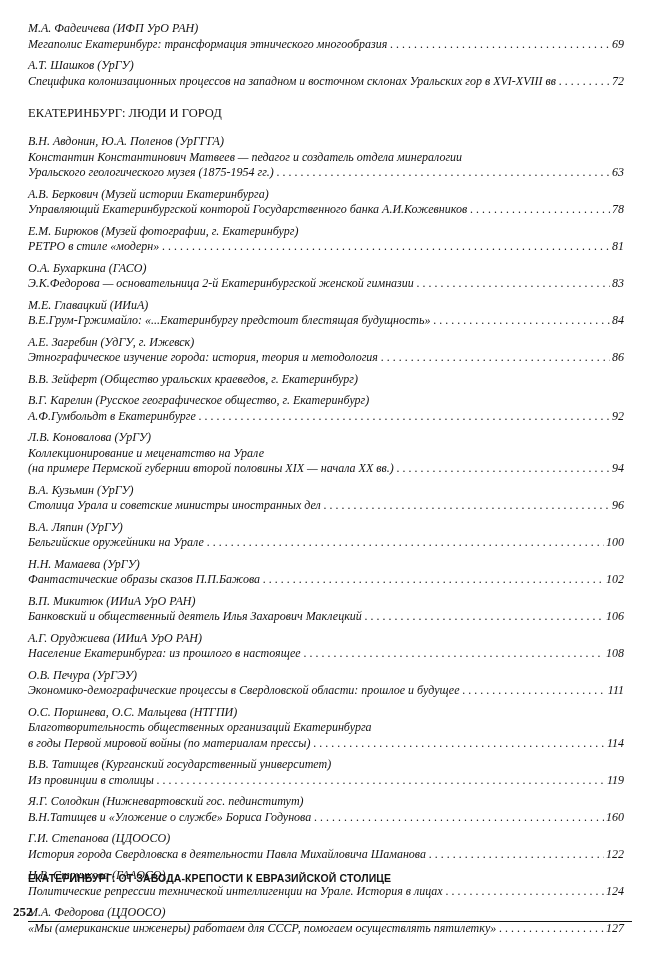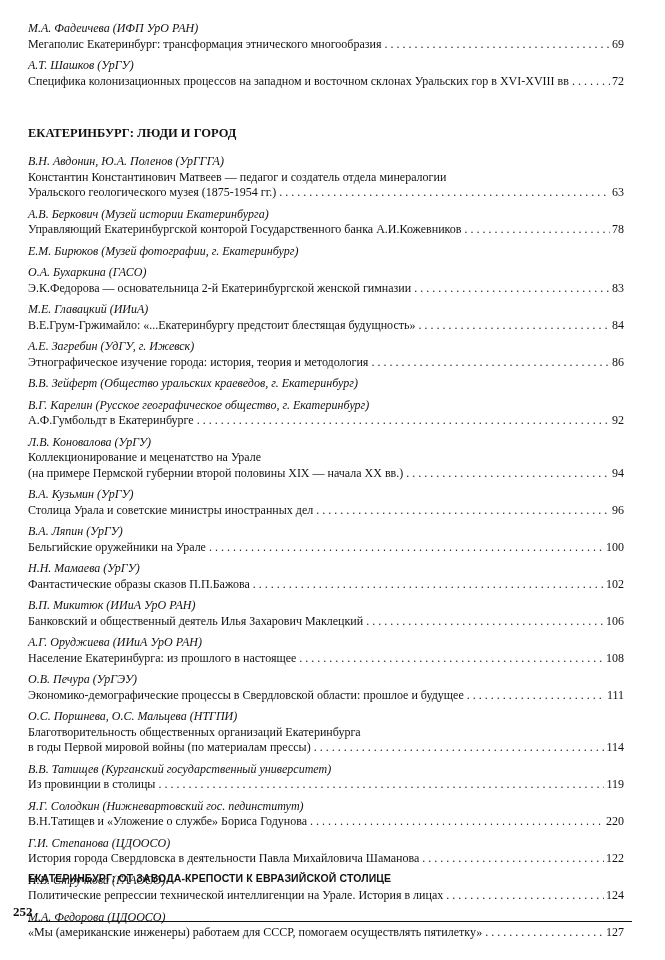--- a/index.html
+++ b/index.html
@@ -3,26 +3,26 @@
 <meta charset="utf-8">
 <style>
   html, body { margin: 0; padding: 0; background: #ffffff; }
   body {
     width: 665px; height: 960px; overflow: hidden; position: relative;
     font-family: "Liberation Serif", serif; color: #111;
   }
   .page { position: absolute; left: 28px; top: 21px; width: 596px; }
   .entry { margin-bottom: 6px; }
   .author { font-style: italic; font-size: 12px; line-height: 15.5px; white-space: nowrap; }
-  .tline { font-size: 12px; line-height: 15.5px; white-space: nowrap; display: flex; align-items: flex-start; }
+  .tline { font-size: 12px; line-height: 15.5px; white-space: nowrap; display: flex; align-items: flex-start; font-style: italic; }
   .tline .txt { flex: 0 0 auto; }
   .tline .dots { flex: 1 1 auto; overflow: hidden; white-space: nowrap; margin: 0 2px 0 3px; letter-spacing: 2.2px; color: #222; }
   .tline .dots::before { content: ". . . . . . . . . . . . . . . . . . . . . . . . . . . . . . . . . . . . . . . . . . . . . . . . . . . . . . . . . . . . . . . . . . . . . . . . . . . . . . . . . . . . . . . . . . . . . . . . . . . . . . . . . . . . . . . . . . . . . . . . . ."; letter-spacing: 0; }
   .tline .pg { flex: 0 0 auto; text-align: right; }
-  .section-title { font-weight: bold; font-size: 12.5px; margin: 36px 0 13px 0; line-height: 16px; }
+  .section-title { font-weight: normal; font-size: 12.5px; margin: 16px 0 13px 0; line-height: 16px; }
   .footer-num { position: absolute; left: 13px; top: 904px; font-family: Liberation Serif, serif; font-weight: bold; font-size: 13px; }
   .footer-rule { position: absolute; left: 28px; top: 921px; width: 604px; height: 0; border-top: 1.5px solid #111; }
   .footer-title { position: absolute; left: 28px; top: 872px; font-family: Liberation Sans, sans-serif; font-weight: bold; font-size: 10.5px; letter-spacing: 0.1px; }
 </style>
 </head>
 <body>
 
 <div class="page">
   <div id="top-entries">
       <div class="entry">
@@ -58,20 +58,25 @@
       <div class="entry">
         <div class="author">А.В. Беркович (Музей истории Екатеринбурга)</div>
         <div class="tline">
           <span class="txt">Управляющий Екатеринбургской конторой Государственного банка А.И.Кожевников</span>
           <span class="dots"></span>
           <span class="pg">78</span>
         </div>
       </div>
       <div class="entry">
         <div class="author">Е.М. Бирюков (Музей фотографии, г. Екатеринбург)</div>
+        <div class="tline">
+          <span class="txt">РЕТРО в стиле «модерн»</span>
+          <span class="dots"></span>
+          <span class="pg">81</span>
+        </div>
       </div>
       <div class="entry">
         <div class="author">О.А. Бухаркина (ГАСО)</div>
         <div class="tline">
           <span class="txt">Э.К.Федорова — основательница 2-й Екатеринбургской женской гимназии</span>
           <span class="dots"></span>
           <span class="pg">83</span>
         </div>
       </div>
       <div class="entry">
@@ -177,21 +182,21 @@
           <span class="txt">Из провинции в столицы</span>
           <span class="dots"></span>
           <span class="pg">119</span>
         </div>
       </div>
       <div class="entry">
         <div class="author">Я.Г. Солодкин (Нижневартовский гос. пединститут)</div>
         <div class="tline">
           <span class="txt">В.Н.Татищев и «Уложение о службе» Бориса Годунова</span>
           <span class="dots"></span>
-          <span class="pg">220</span>
+          <span class="pg">160</span>
         </div>
       </div>
       <div class="entry">
         <div class="author">Г.И. Степанова (ЦДООСО)</div>
         <div class="tline">
           <span class="txt">История города Свердловска в деятельности Павла Михайловича Шаманова</span>
           <span class="dots"></span>
           <span class="pg">122</span>
         </div>
       </div>

